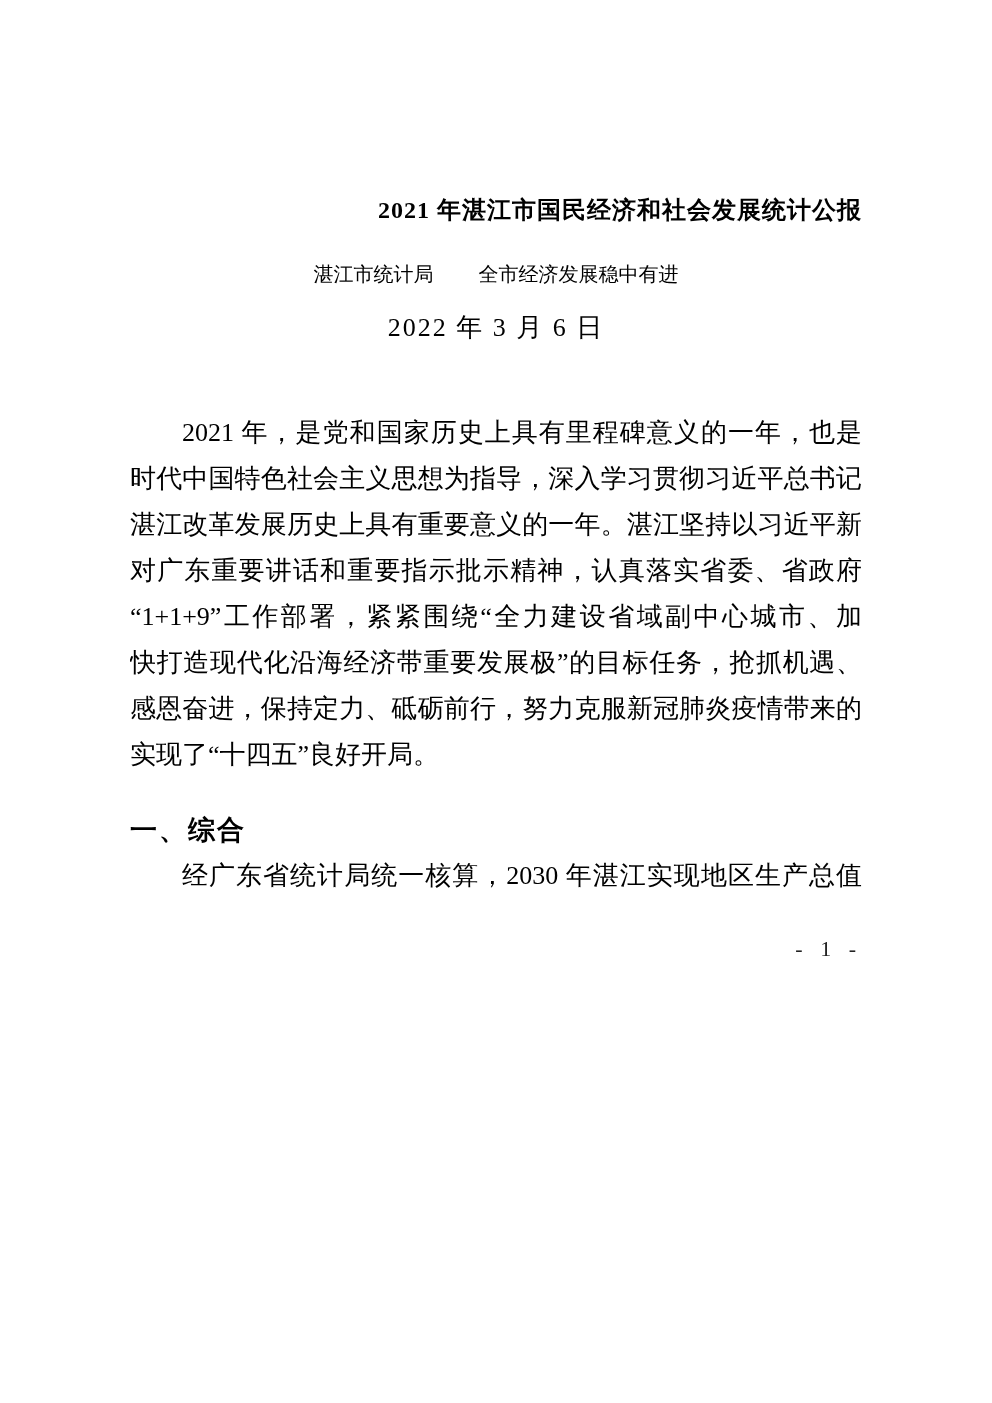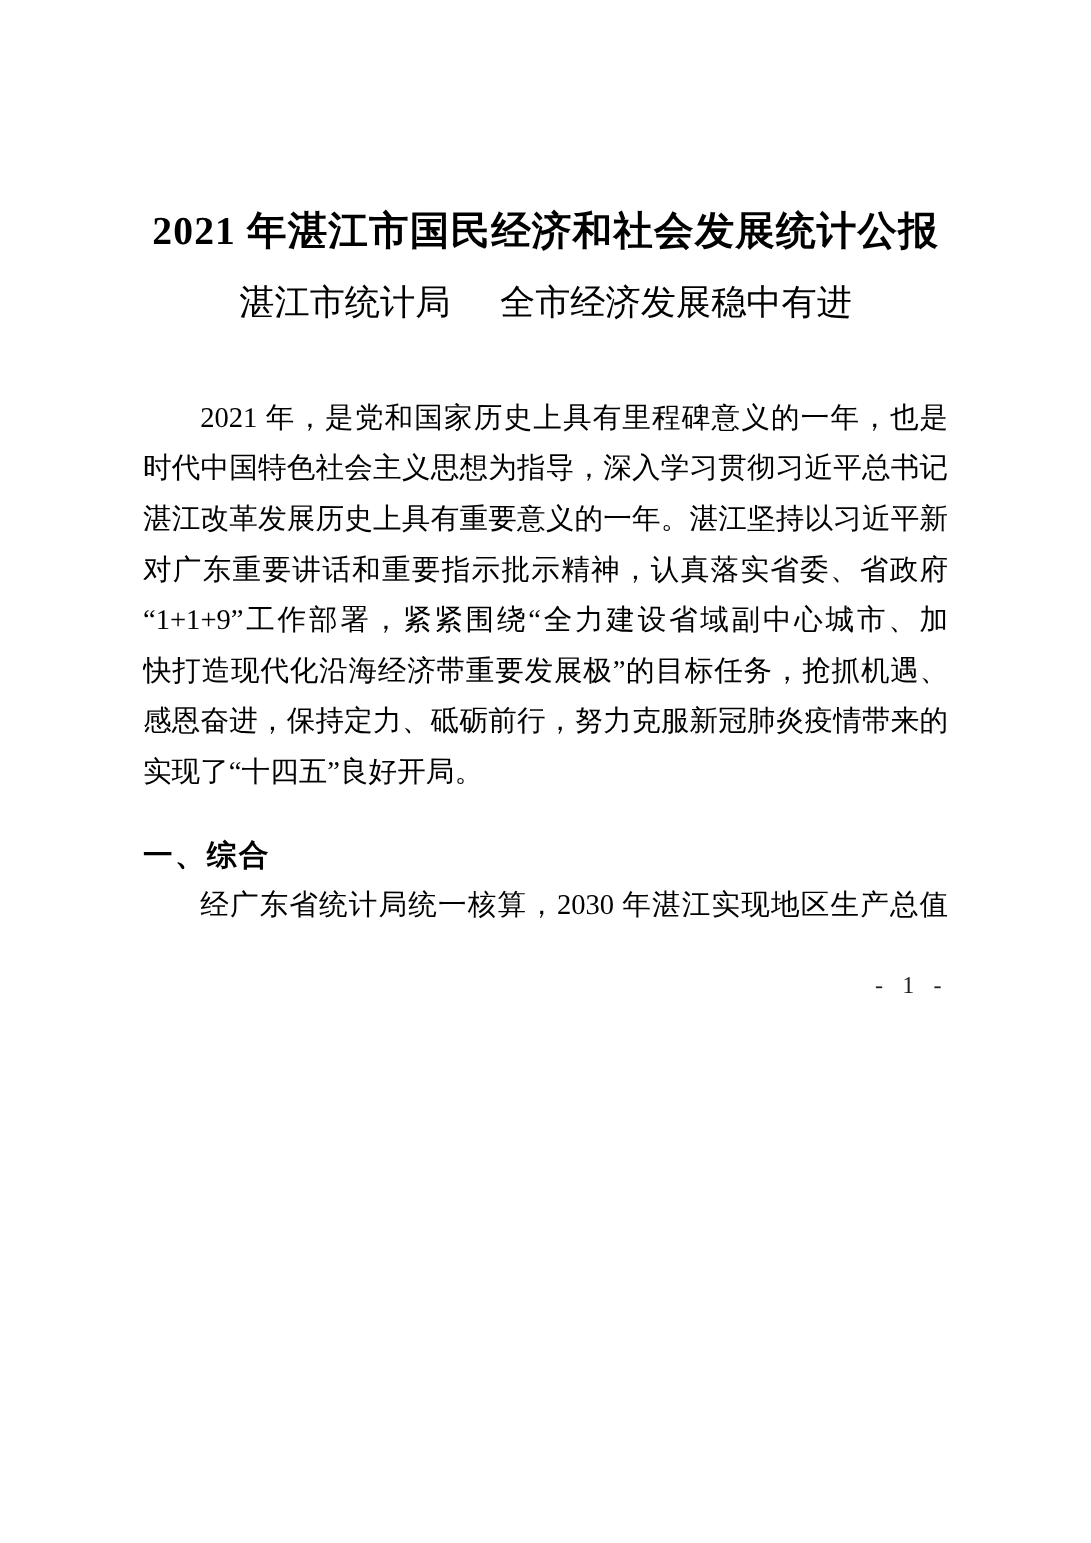--- a/index.html
+++ b/index.html
@@ -17,31 +17,31 @@
     overflow: hidden;
   }
   .content {
     position: absolute;
     left: 130px;
     top: 0;
     width: 732px;
   }
   .title {
     margin: 188px 0 0 0;
-    font-size: 36px;
+    font-size: 24px;
     line-height: 44px;
     font-weight: 700;
-    text-align: center;
+    text-align: right;
     letter-spacing: 1px;
     white-space: nowrap;
     font-family: Liberation Serif, serif;
   }
   .publisher {
     margin-top: 26px;
-    font-size: 32px;
+    font-size: 20px;
     line-height: 32px;
     display: flex;
     justify-content: center;
     gap: 45px;
     font-weight: 400;
   }
   .pub-date {
     margin-top: 23px;
     font-size: 26px;
     line-height: 30px;
@@ -86,20 +86,21 @@
 <div class="page">
   <div class="content">
 
     <h1 class="title">2021 年湛江市国民经济和社会发展统计公报</h1>
 
     <div class="publisher">
       <span>湛江市统计局</span>
       <span>全市经济发展稳中有进</span>
     </div>
 
+    <div class="pub-date">2022 年 3 月 6 日</div>
 
     <div class="para para-intro">
       <div class="line first">2021 年，是党和国家历史上具有里程碑意义的一年，也是</div>
       <div class="line">时代中国特色社会主义思想为指导，深入学习贯彻习近平总书记</div>
       <div class="line">湛江改革发展历史上具有重要意义的一年。湛江坚持以习近平新</div>
       <div class="line">对广东重要讲话和重要指示批示精神，认真落实省委、省政府</div>
       <div class="line">“1+1+9”工作部署，紧紧围绕“全力建设省域副中心城市、加</div>
       <div class="line">快打造现代化沿海经济带重要发展极”的目标任务，抢抓机遇、</div>
       <div class="line">感恩奋进，保持定力、砥砺前行，努力克服新冠肺炎疫情带来的</div>
       <div class="line last">实现了“十四五”良好开局。</div>

